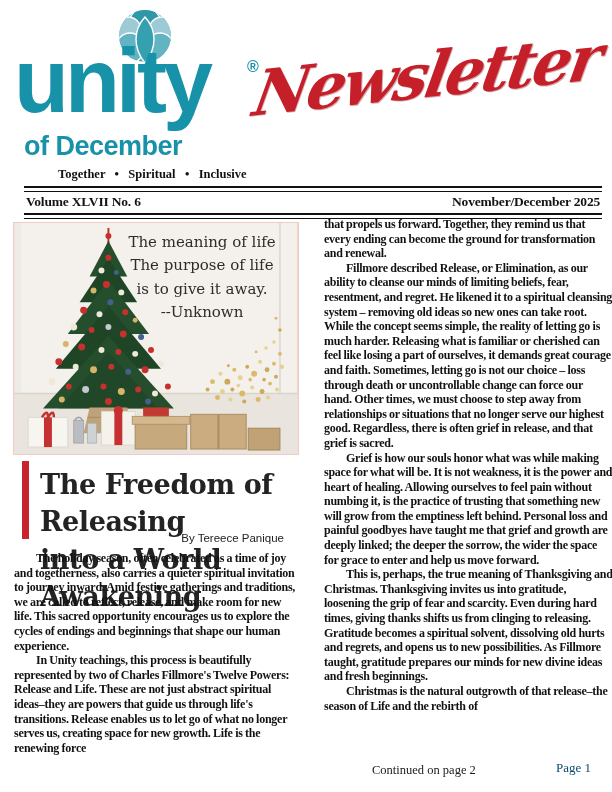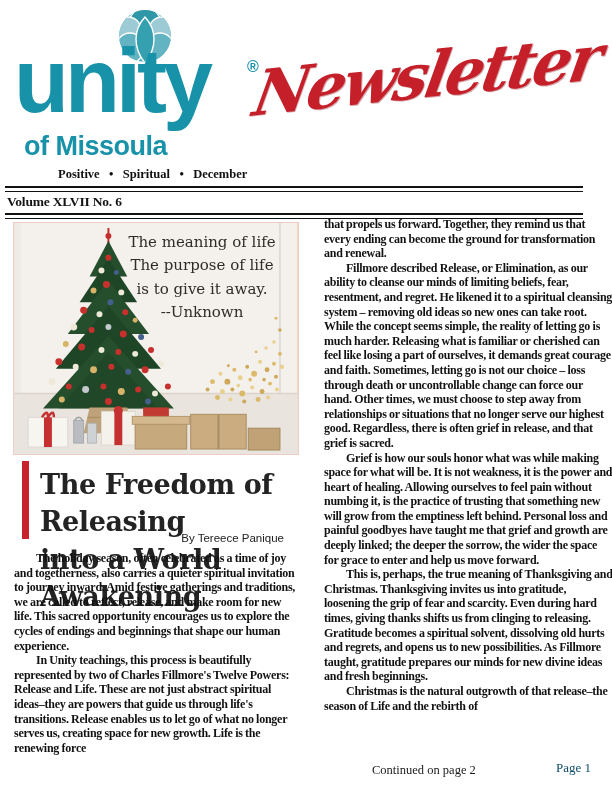--- a/index.html
+++ b/index.html
@@ -16,21 +16,21 @@
          font-weight:bold;font-size:27px;color:#1892a8;letter-spacing:-0.5px;}
   .tagline{position:absolute;left:58px;top:167px;font-family:"Liberation Serif",serif;
          font-weight:bold;font-size:12.5px;color:#111;white-space:pre;}
   .script-title{position:absolute;left:248px;top:58px;width:360px;
          font-family:"DejaVu Serif",serif;font-style:italic;font-weight:bold;
          font-size:62px;letter-spacing:-3px;color:#c5202a;
          transform:rotate(-6deg) skewX(-16deg);transform-origin:left bottom;
          text-shadow:1px 1px 0 rgba(140,10,16,0.35);}
 
   
-  .issue-bar{position:absolute;left:5px;top:186px;width:578px;}
+  .issue-bar{position:absolute;left:24px;top:186px;width:578px;}
   .dbl-rule{height:3px;border-top:2.2px solid #111;border-bottom:1.3px solid #111;}
   .issue-row{display:flex;justify-content:space-between;align-items:center;
          padding:2px 2px 3px 2px;font-weight:bold;font-size:13.5px;letter-spacing:-0.2px;}
 
   
   .feature{position:absolute;left:13px;top:222px;width:286px;height:233px;
          border:1.5px solid #f0ccc6;box-sizing:border-box;background:#f97316;}
   .feature svg{position:absolute;left:0;top:0;width:100%;height:100%;}
   .quote{position:absolute;right:4px;top:8px;width:184px;text-align:center;
          font-family:"DejaVu Serif",serif;font-size:15px;line-height:1.55;color:#2e2c2a;}
@@ -71,28 +71,29 @@
       <ellipse cx="10" cy="22" rx="13" ry="13" fill="#9ccbd6" stroke="#ffffff" stroke-width="1.4"></ellipse>
       <ellipse cx="44" cy="22" rx="13" ry="13" fill="#9ccbd6" stroke="#ffffff" stroke-width="1.4"></ellipse>
       <ellipse cx="12" cy="40" rx="14" ry="15" fill="#63b4c2" stroke="#ffffff" stroke-width="1.4"></ellipse>
       <ellipse cx="42" cy="40" rx="14" ry="15" fill="#63b4c2" stroke="#ffffff" stroke-width="1.4"></ellipse>
       <path d="M27,9 C39,22 39,40 27,55 C15,40 15,22 27,9 Z" fill="#35a0b0" stroke="#ffffff" stroke-width="1.4"></path>
     </g>
   </svg>
 
   <div class="brand">unity</div>
   <div class="brand-reg">®</div>
-  <div class="sub-brand">of Missoula</div>
-  <div class="tagline">Positive   •   Spiritual   •   December</div>
+  <div class="sub-brand">of December</div>
+  <div class="tagline">Together   •   Spiritual   •   Inclusive</div>
   <div class="script-title">Newsletter</div>
 
   <div class="issue-bar">
     <div class="dbl-rule"></div>
     <div class="issue-row">
       <span>Volume XLVII No. 6</span>
+      <span>November/December 2025</span>
     </div>
     <div class="dbl-rule"></div>
   </div>
 
   <div class="feature">
     <svg viewBox="0 0 286 233">
       <rect x="0" y="0" width="286" height="233" fill="#f4f1ed"></rect>
       <rect x="0" y="0" width="7" height="233" fill="#ecebe6"></rect>
       <line x1="268" y1="0" x2="268" y2="172" stroke="#e1ddd6" stroke-width="2"></line>
       <rect x="0" y="172" width="286" height="61" fill="#e9e4dd"></rect>

